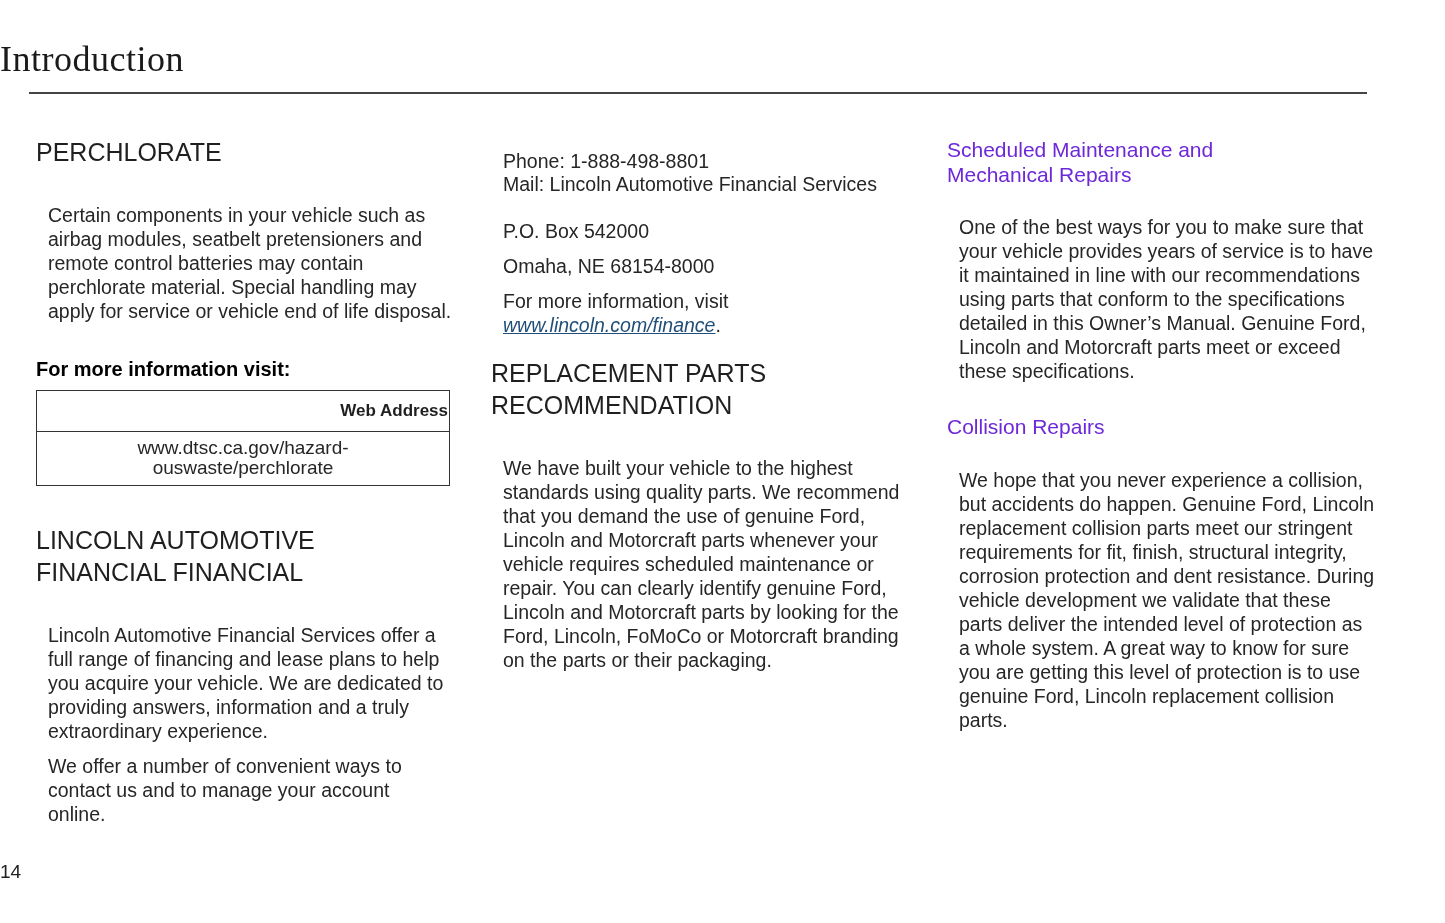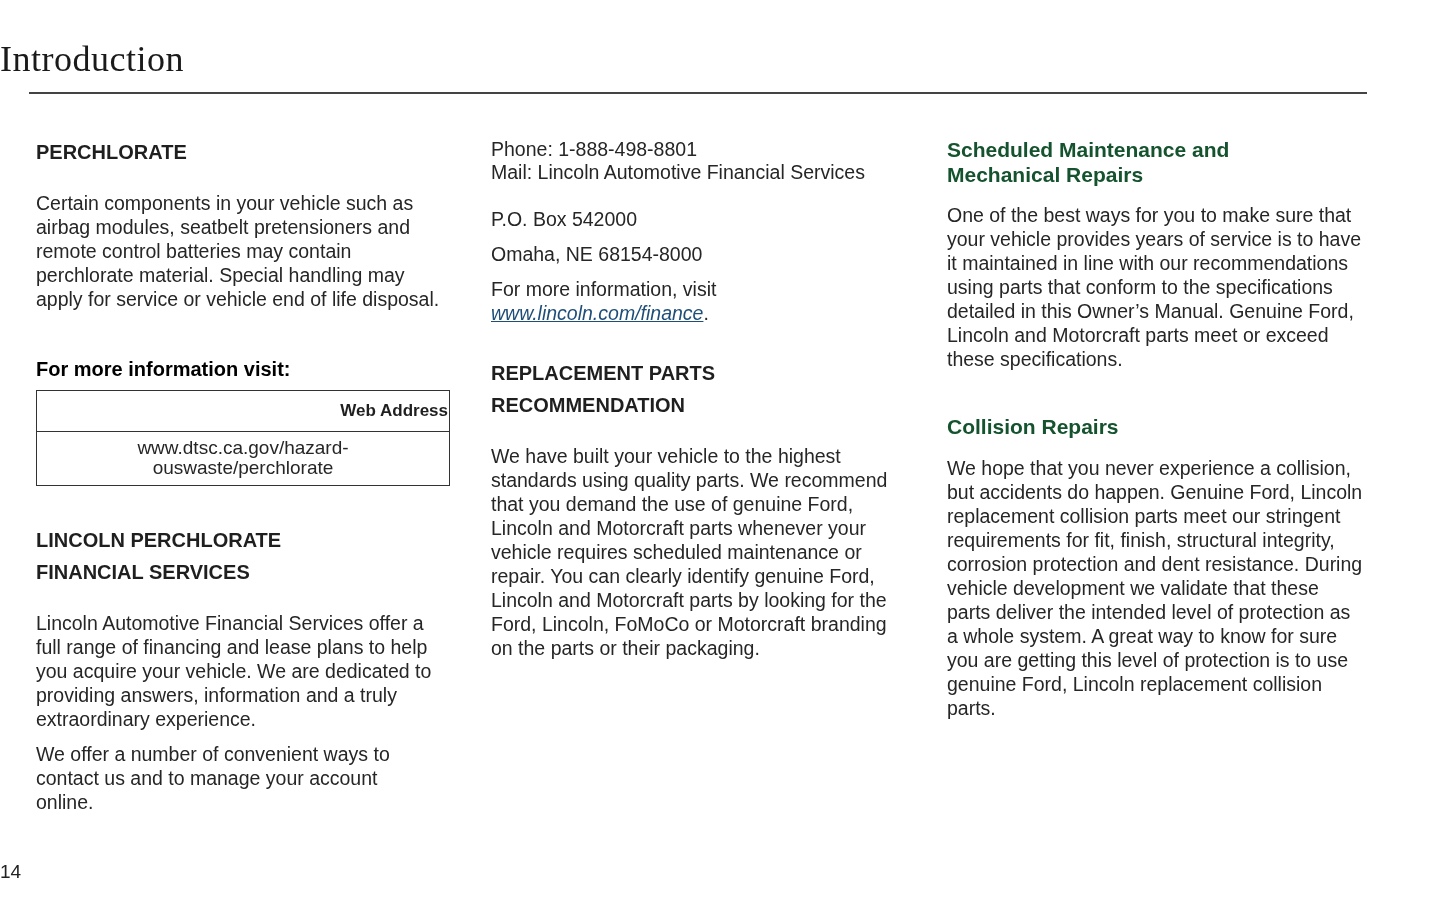--- a/index.html
+++ b/index.html
@@ -6,23 +6,23 @@
   body { width: 1445px; height: 923px; position: relative; overflow: hidden;
          font-family: "Liberation Sans", "DejaVu Sans", sans-serif; color: #1e1e1e; }
   .page-title { position: absolute; left: 0; width: 1396px; top: 38px; text-align: left;
                 font-family: "Liberation Serif", "DejaVu Serif", serif; font-size: 36px;
                 letter-spacing: 0.5px; color: #1a1a1a; }
   .rule { position: absolute; left: 29px; width: 1338px; top: 92px; height: 2px; background: #444; }
   .col { position: absolute; top: 0; width: 416px; }
   .col1 { left: 36px; }
   .col2 { left: 491px; }
   .col3 { left: 947px; }
-  .h1 { position: absolute; font-weight: bold; font-size: 20px; line-height: 32px; margin: 0; color: #1f1f1f; }
-  .h2 { position: absolute; font-weight: bold; font-size: 21px; line-height: 25px; margin: 0; color: #14532d; }
-  .p { position: absolute; font-size: 19.5px; line-height: 24px; margin: 0; width: 420px; color: #262626; }
+  .h1 { position: absolute; font-weight: normal; font-size: 25px; line-height: 32px; margin: 0; color: #1f1f1f; }
+  .h2 { position: absolute; font-weight: normal; font-size: 21px; line-height: 25px; margin: 0; color: #6d28d9; }
+  .p { position: absolute; font-size: 19.5px; line-height: 24px; margin: 12px; width: 420px; color: #262626; }
   .lbl { position: absolute; font-weight: bold; font-size: 20px; line-height: 24px; color: #000000; }
   .webtable { position: absolute; left: 0; top: 390px; width: 414px; border: 1px solid #333;
               border-collapse: collapse; }
   .webtable th { font-weight: bold; font-size: 17px; height: 38px; border-bottom: 1px solid #333;
                  text-align: right; color: #1f1f1f; }
   .webtable td { font-size: 19px; line-height: 20px; text-align: center; padding: 6px 8px 7px; color: #262626; }
   .link { color: #1f4e79; font-style: italic; text-decoration: underline; }
   .pagenum { position: absolute; top: 861px; left: 0; width: 1396px; font-size: 19px; color: #222; }
 </style>
 </head>
@@ -42,21 +42,21 @@
         </tr>
     </thead>
     <tbody>
       <tr>
         <td>
           <span style="display:inline-block; width:250px;">www.dtsc.ca.gov/hazard-ouswaste/perchlorate</span>
         </td>
       </tr>
     </tbody>
   </table>
-  <h2 class="h1" style="top:524px; width:330px;">LINCOLN PERCHLORATE FINANCIAL SERVICES</h2>
+  <h2 class="h1" style="top:524px; width:330px;">LINCOLN AUTOMOTIVE FINANCIAL FINANCIAL</h2>
   <p class="p" style="top:611px; width:418px;">Lincoln Automotive Financial Services offer a full range of financing and lease plans to help you acquire your vehicle.  We are dedicated to providing answers, information and a truly extraordinary experience.</p>
   <p class="p" style="top:742px; width:400px;">We offer a number of convenient ways to contact us and to manage your account online.</p>
 </div>
 
 <div class="col col2">
   <p class="p" style="top:137px;">Phone: 1-888-498-8801</p>
   <p class="p" style="top:160px;">Mail: Lincoln Automotive Financial Services</p>
   <p class="p" style="top:207px;">P.O. Box 542000</p>
   <p class="p" style="top:242px;">Omaha, NE 68154-8000</p>
   <p class="p" style="top:277px; width:420px;"><span>For more information, visit </span><a class="link">www.lincoln.com/finance</a><span>.</span></p>

